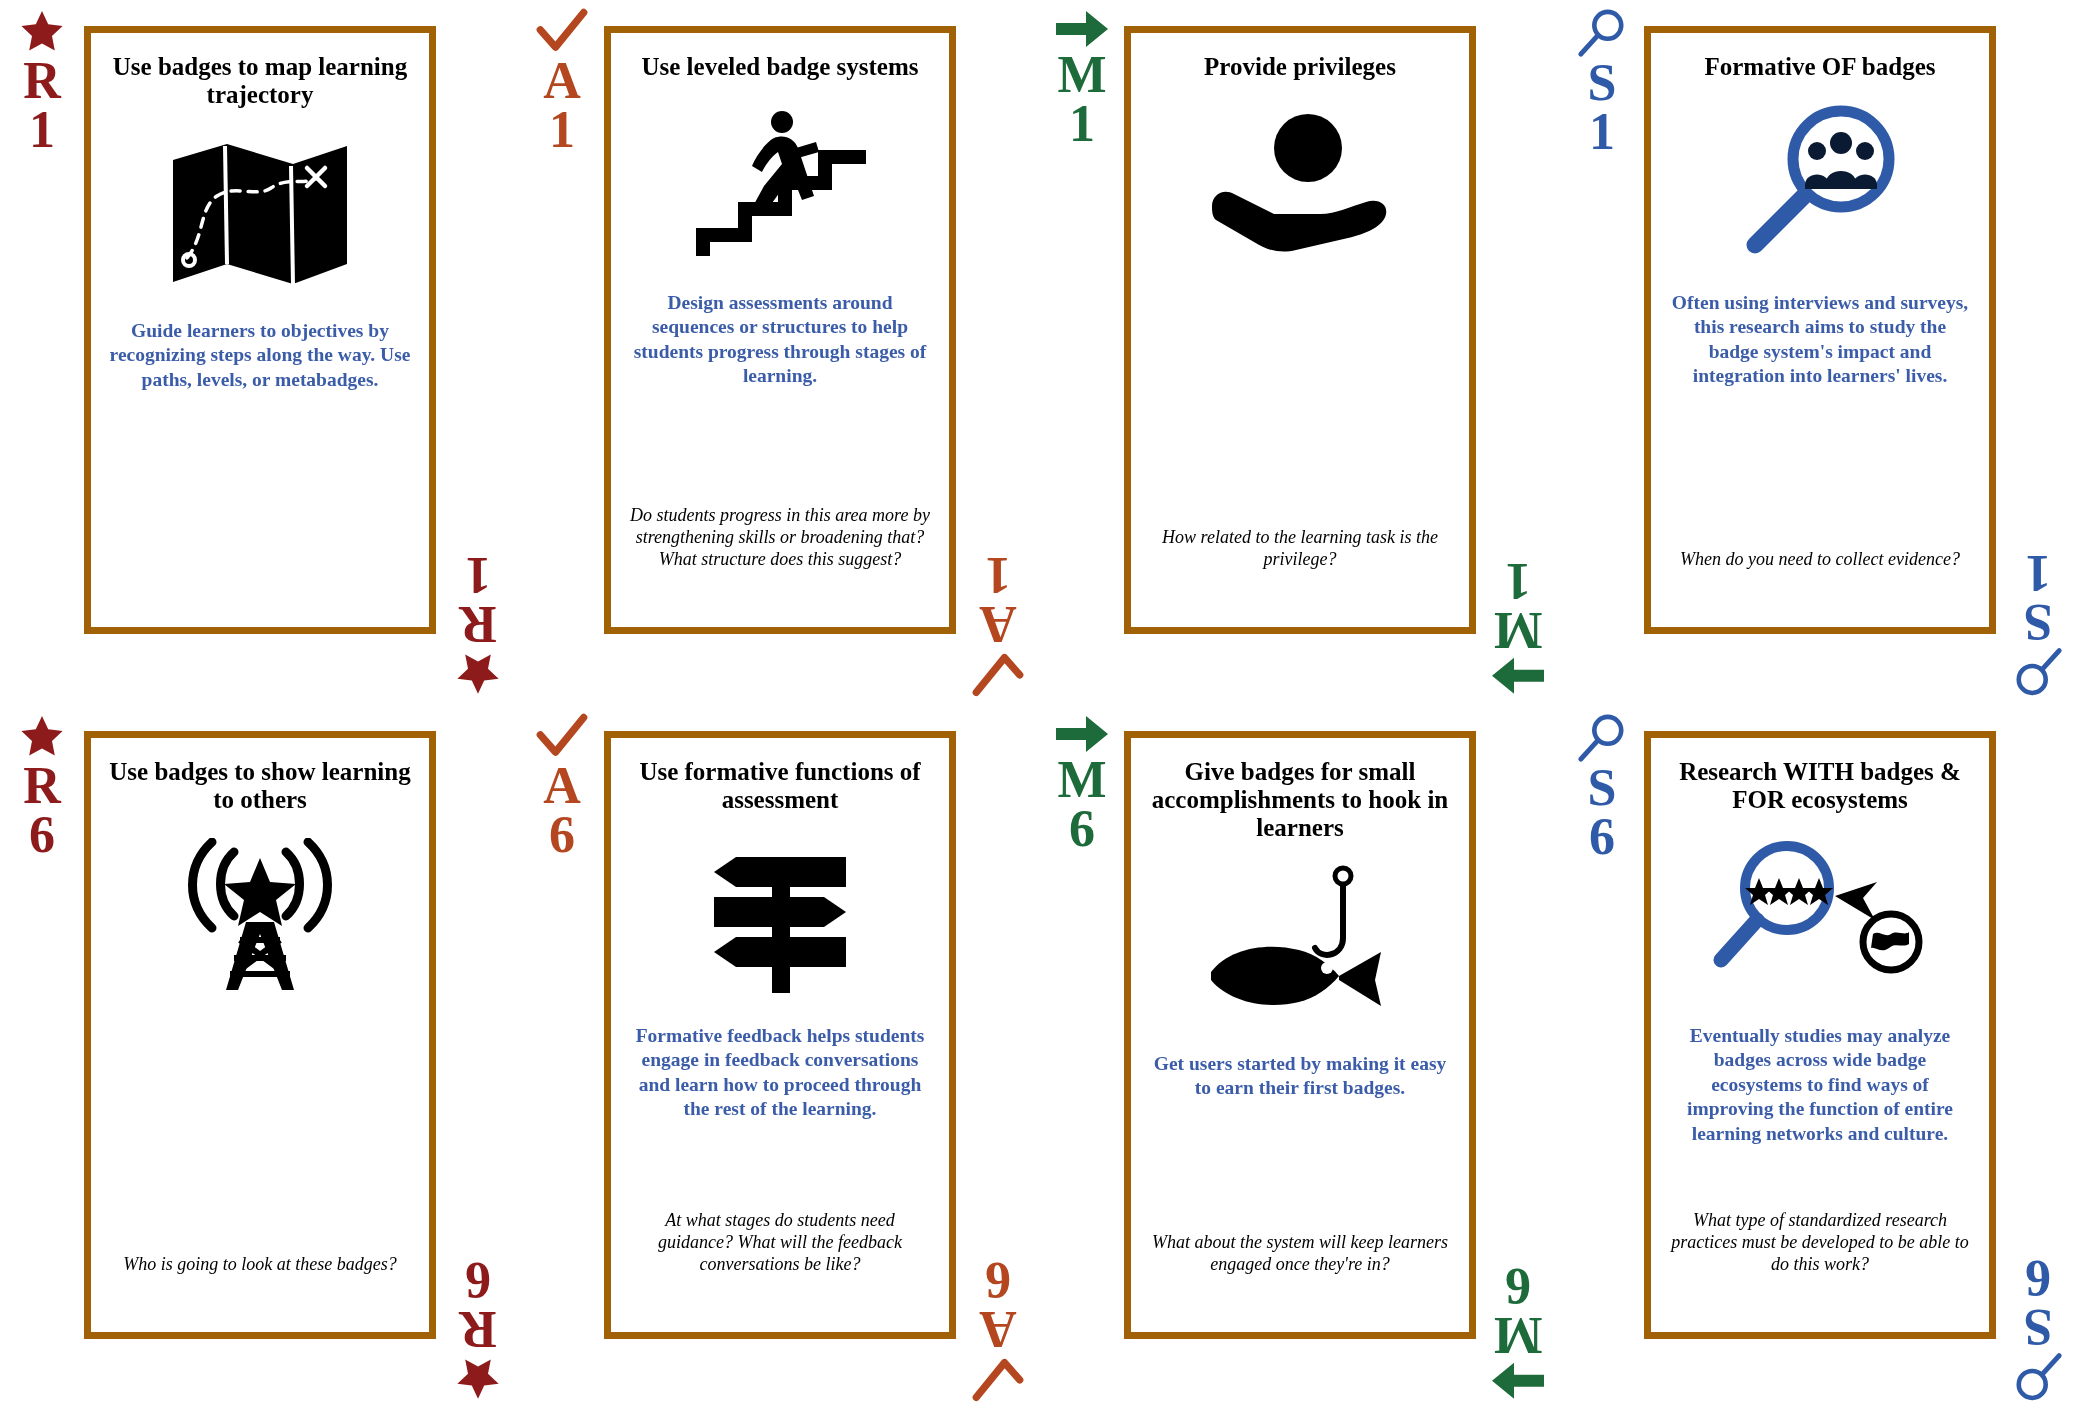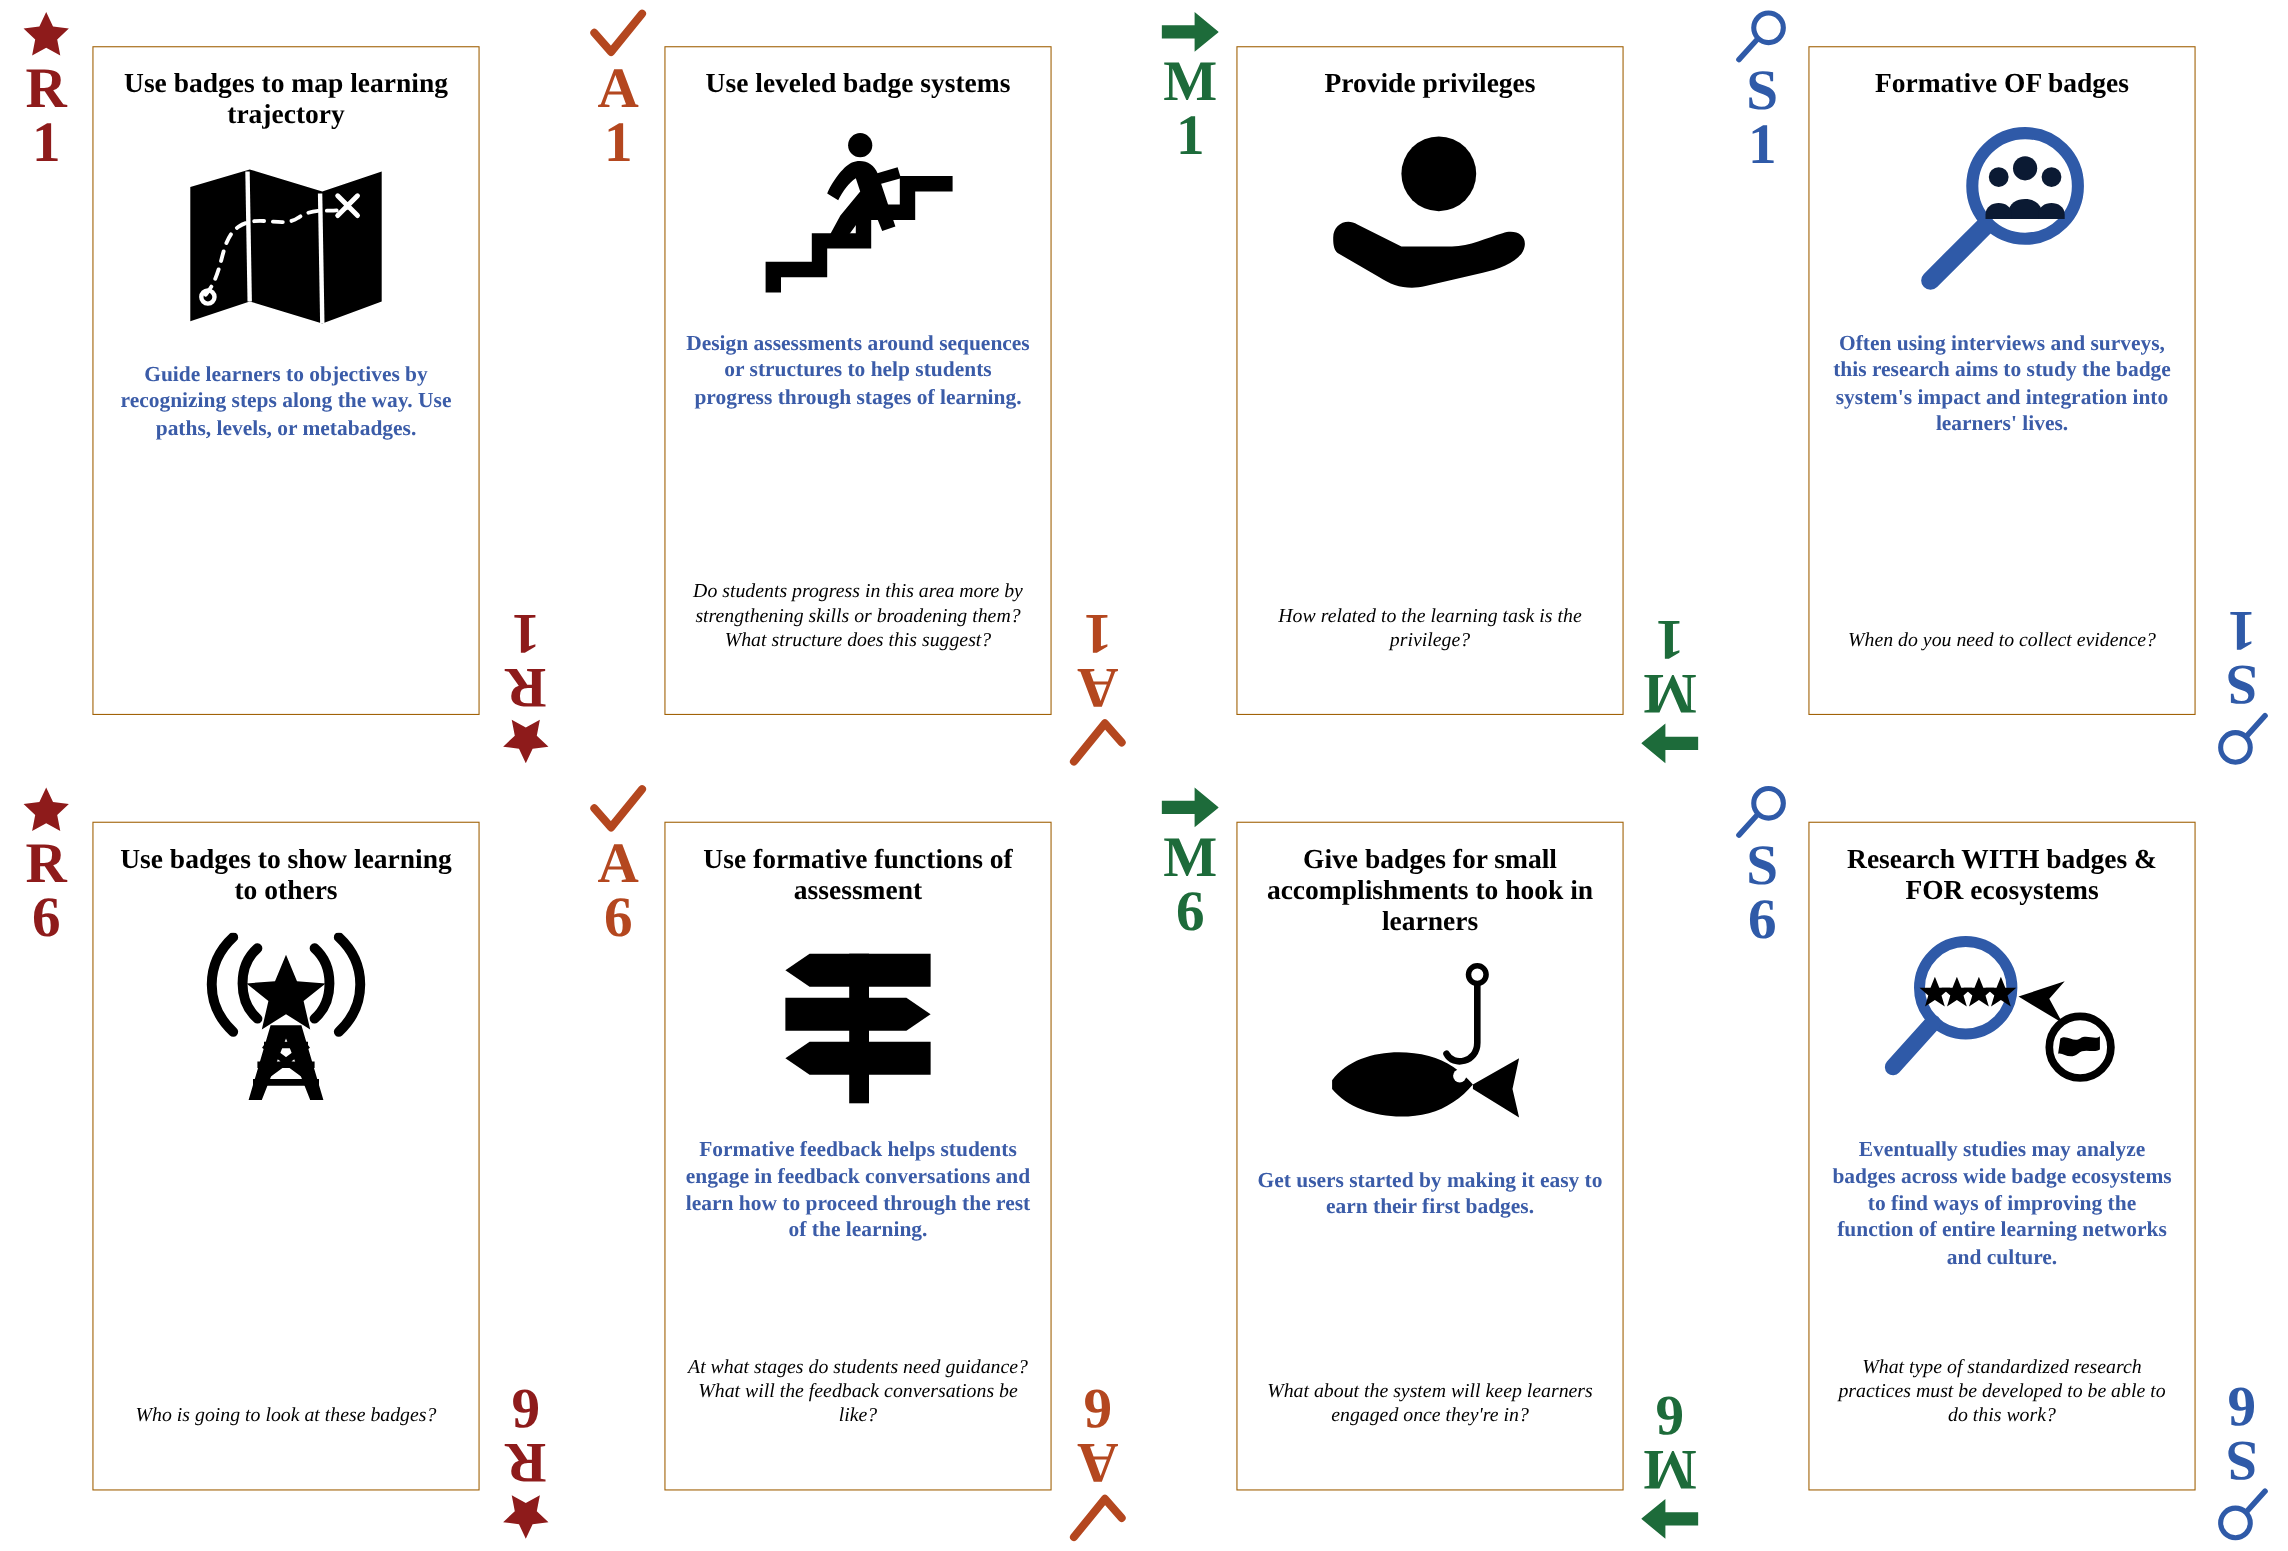--- a/index.html
+++ b/index.html
@@ -24,24 +24,24 @@
   }
   .cell {
     position: relative;
     width: 520px;
     height: 705px;
   }
   
   .card {
     position: absolute;
     left: 84px;
-    top: 42px;
+    top: 26px;
     width: 352px;
     height: 608px;
-    border: 1px solid #a16207;
+    border: 7px solid #a16207;
     background: #fff;
     padding: 14px 16px 10px 16px;
     display: flex;
     flex-direction: column;
     align-items: center;
   }
   .card-title {
     font-weight: bold;
     font-size: 25px;
     line-height: 1.12;
@@ -163,21 +163,21 @@
         <div class="card-title">Use leveled badge systems</div>
         <div class="card-art">
           <svg class="icon-svg" width="180" height="155" viewBox="0 0 180 155">
             <path fill="#000" d="M20 148 L20 134 L62 134 L62 108 L102 108 L102 82 L142 82 L142 56 L176 56 L176 42 L128 42 L128 68 L88 68 L88 94 L48 94 L48 120 L6 120 L6 148 Z"></path>
             <circle cx="92" cy="14" r="11" fill="#000"></circle>
             <path fill="#000" d="M84 30 C76 34, 66 48, 62 58 L72 64 C76 56, 82 48, 88 44 L92 56 L74 78 L62 100 L74 106 L90 84 L104 72 L112 92 L124 88 L114 58 L108 40 C104 30, 94 26, 84 30 Z"></path>
             <path fill="#000" d="M106 40 L126 34 L129 44 L108 50 Z"></path>
           </svg>
         </div>
         <div class="card-desc">Design assessments around sequences or structures to help students progress through stages of learning.</div>
-        <div class="card-question">Do students progress in this area more by strengthening skills or broadening them? What structure does this suggest?</div>
+        <div class="card-question">Do students progress in this area more by strengthening skills or broadening that? What structure does this suggest?</div>
       </div>
       <div class="corner corner-br suit-A">
         <span class="glyph">
           <svg class="icon-svg" width="52" height="48" viewBox="0 0 24 22">
               <path fill="none" stroke="#b4471f" stroke-width="3.4" stroke-linecap="round" stroke-linejoin="round" d="M2 10 L9 18 L22 2"></path>
             </svg>
         </span>
         <span class="suit-letter">A</span>
         <span class="rank-num">1</span>
       </div>

